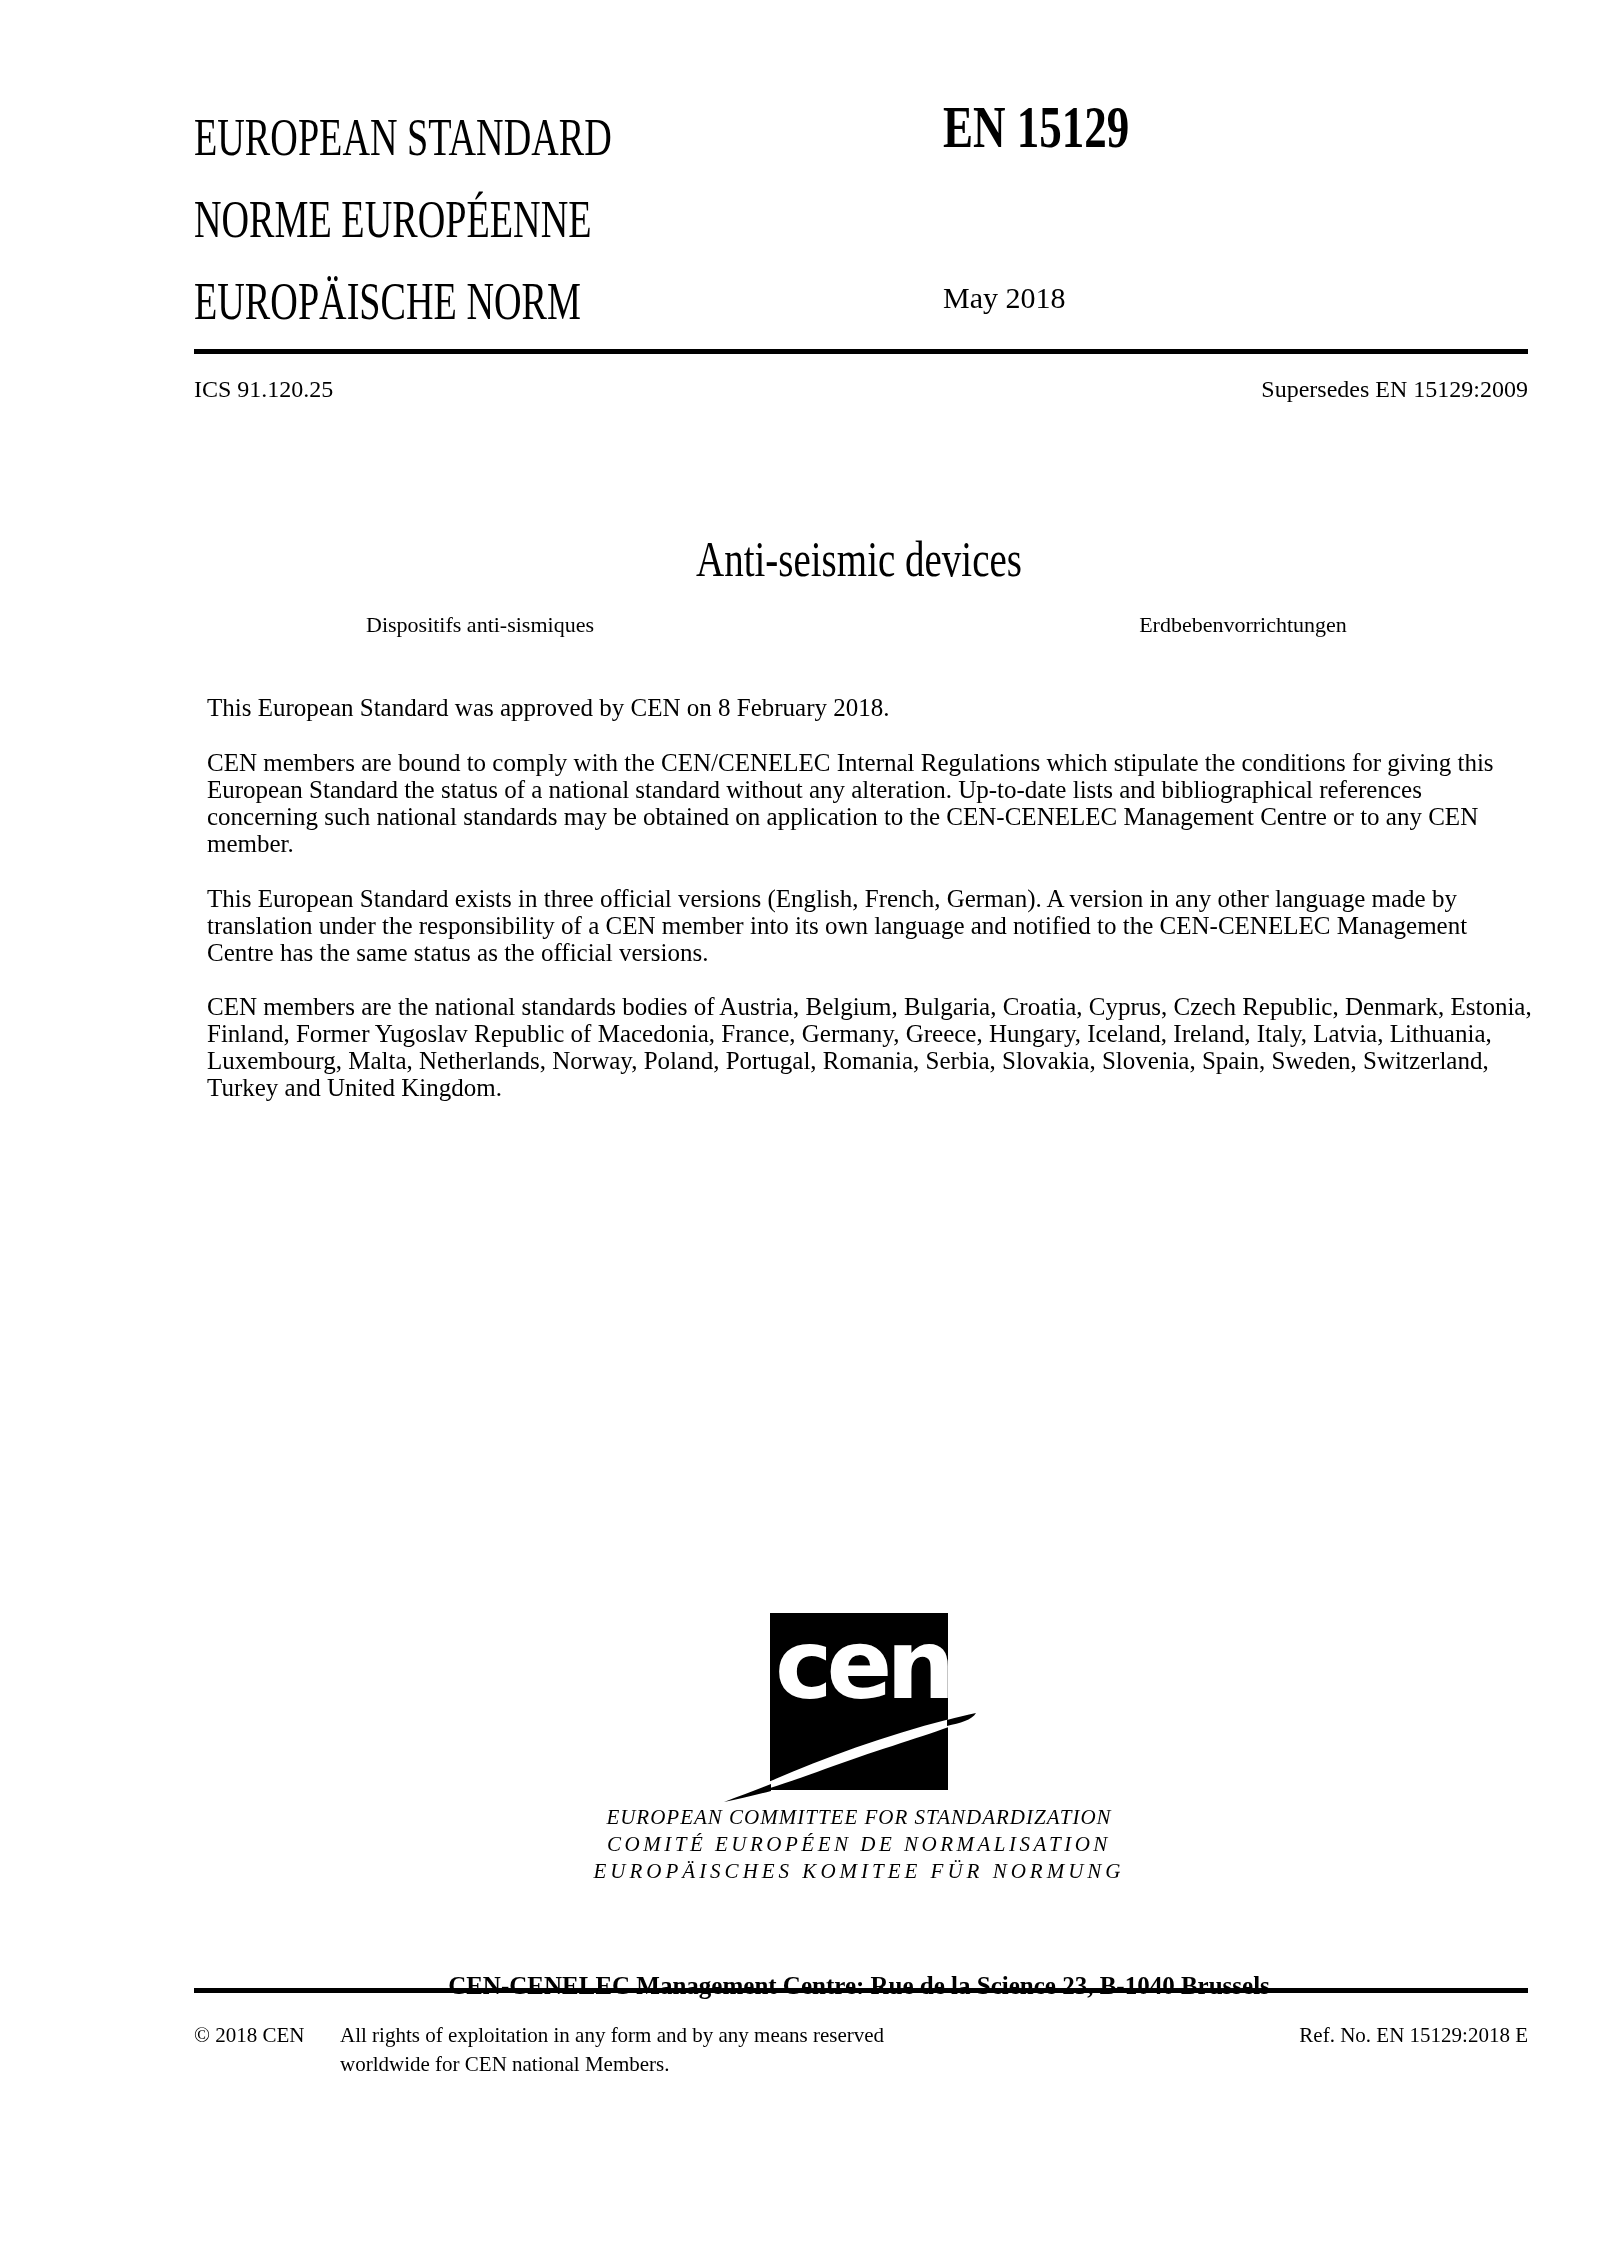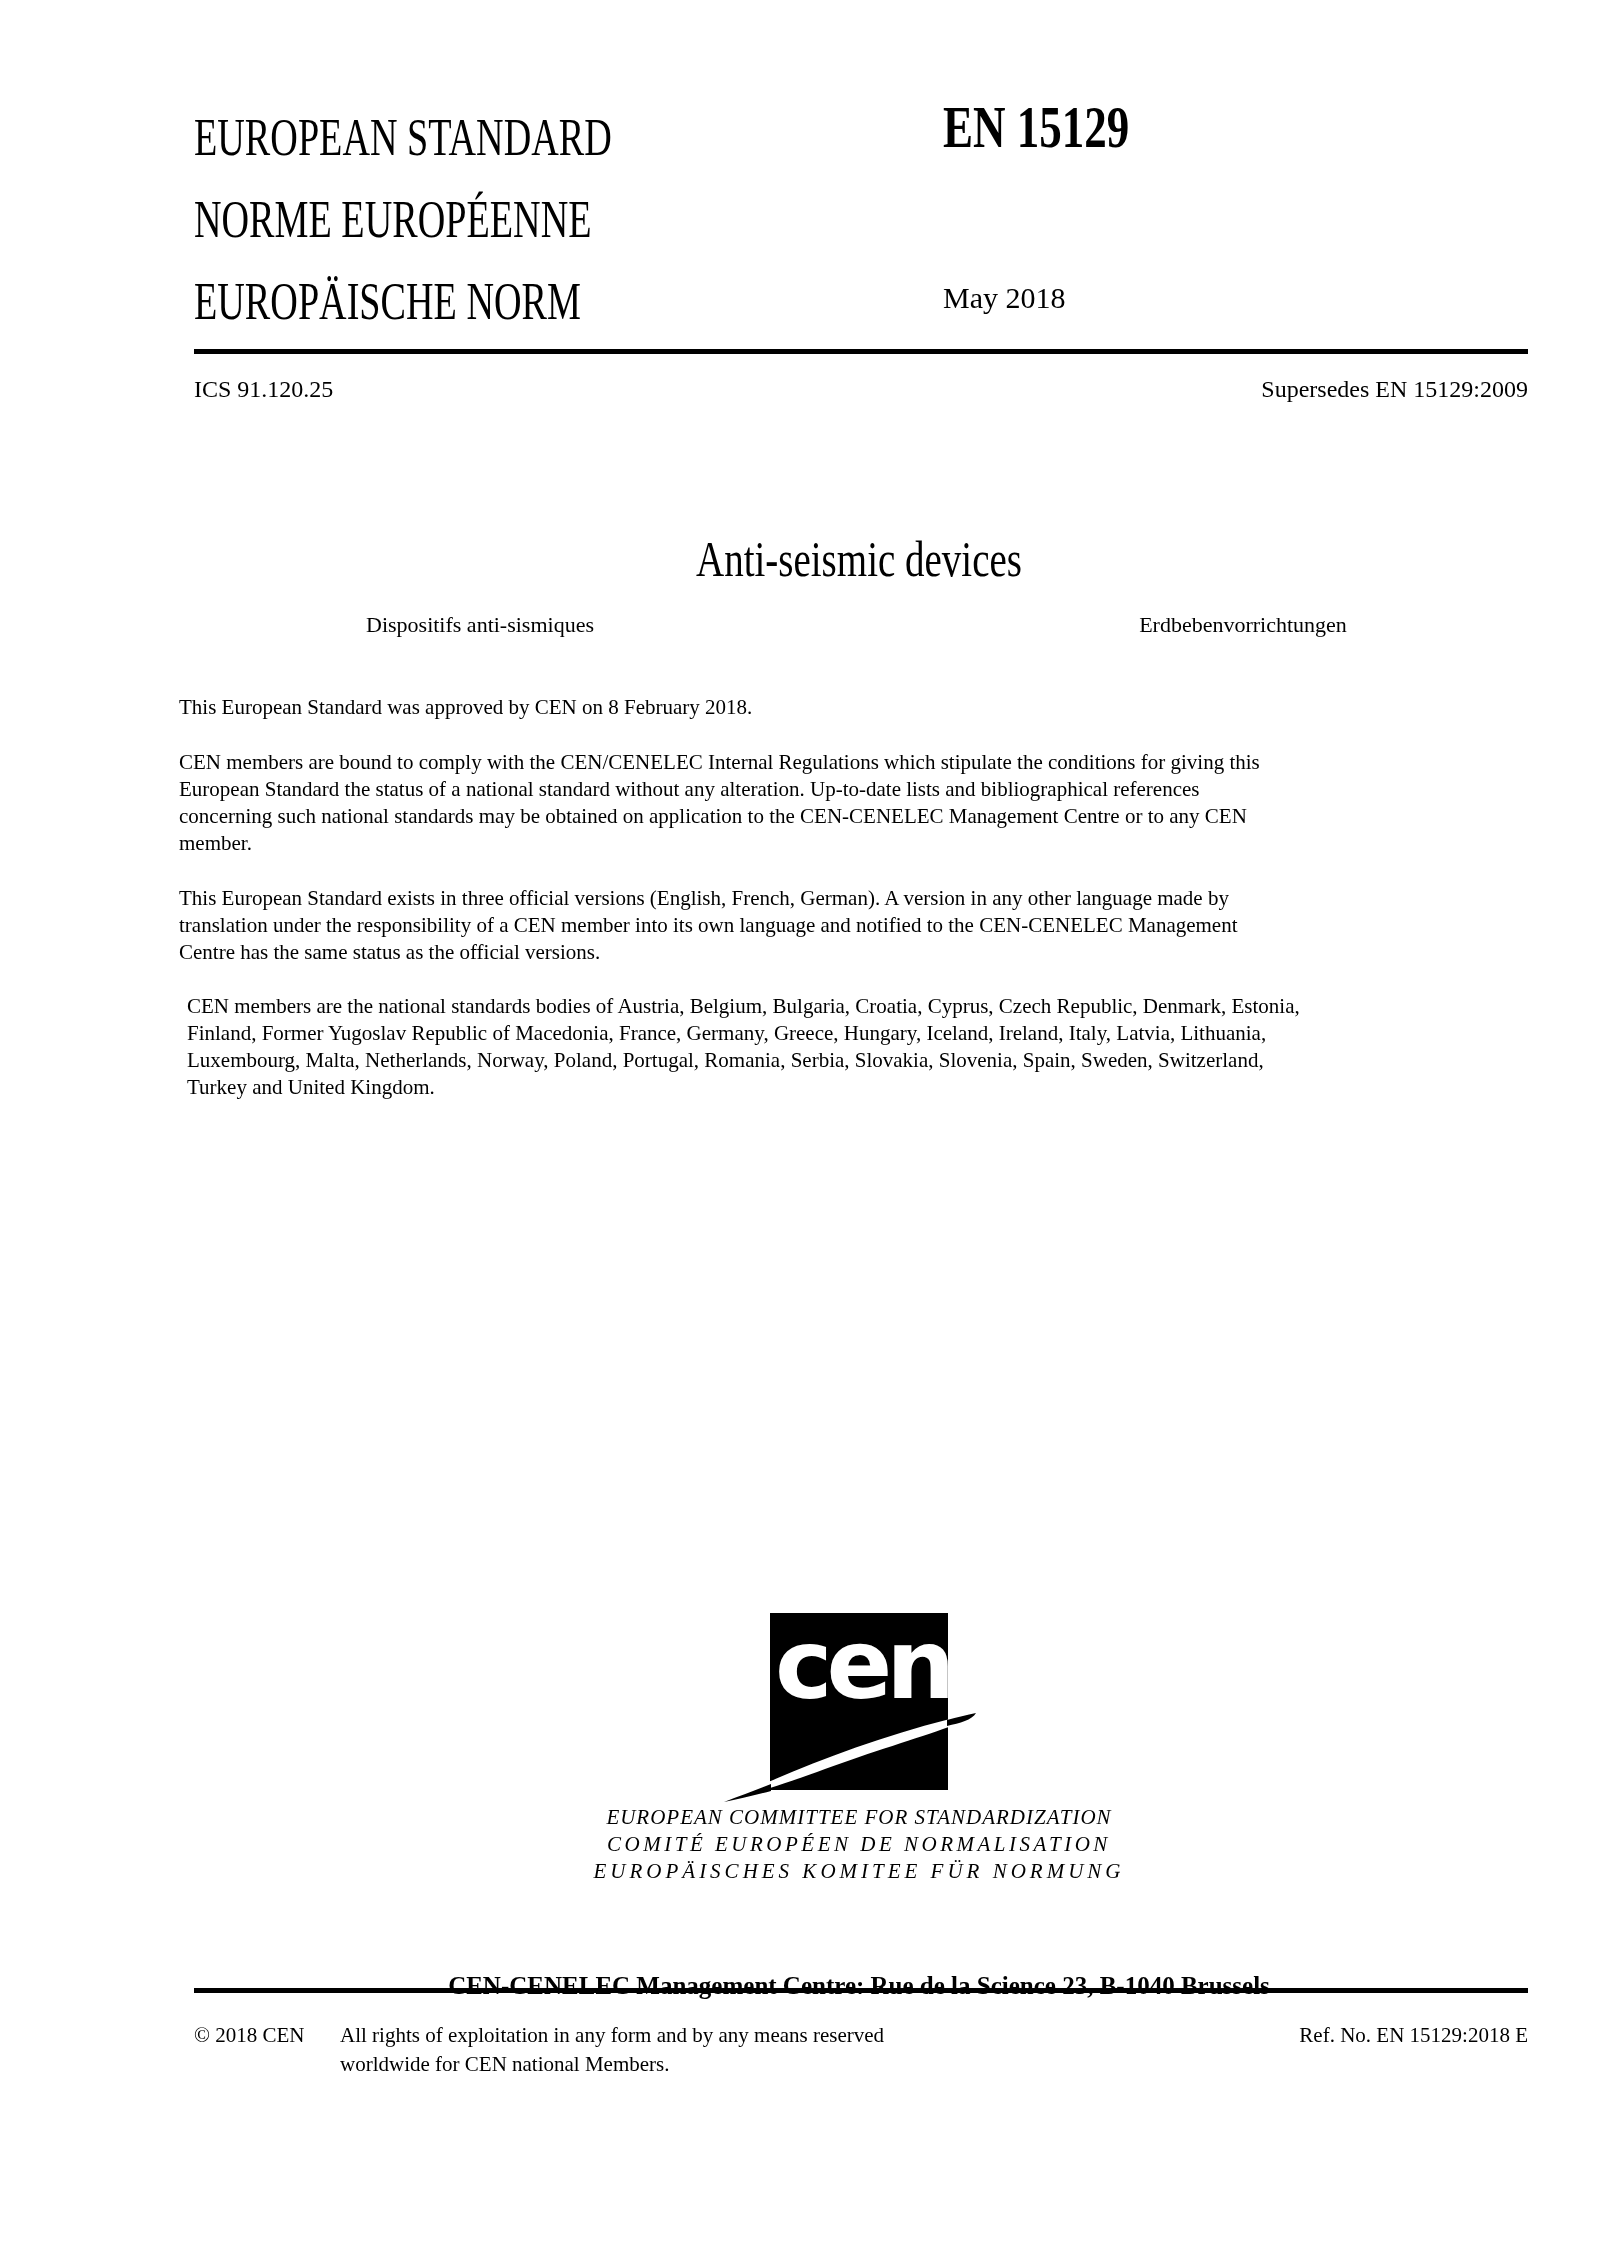--- a/index.html
+++ b/index.html
@@ -59,28 +59,28 @@
   .subtitle-fr{
     left:194px;top:612px;width:572px;
     text-align:center;font-size:22px;line-height:1.2;
   }
   .subtitle-de{
     left:958px;top:612px;width:570px;
     text-align:center;font-size:22px;line-height:1.2;
   }
 
   .para{
-    left:179px;width:1360px;
-    font-size:21px;line-height:27px;
+    left:207px;width:1360px;
+    font-size:25px;line-height:27px;
     white-space:pre-line;
   }
   .para1{top:694px;}
   .para2{top:749px;}
   .para3{top:885px;}
-  .para4{top:993px;margin-left:8px;}
+  .para4{top:993px;}
 
   
   .cen-logo{left:720px;top:1603px;width:270px;height:210px;}
 
   .committee{
     left:194px;top:1804px;width:1330px;
     text-align:center;font-size:21px;line-height:27px;font-style:italic;
   }
   .committee .c1{letter-spacing:1px;}
   .committee .c2{letter-spacing:3.5px;}

